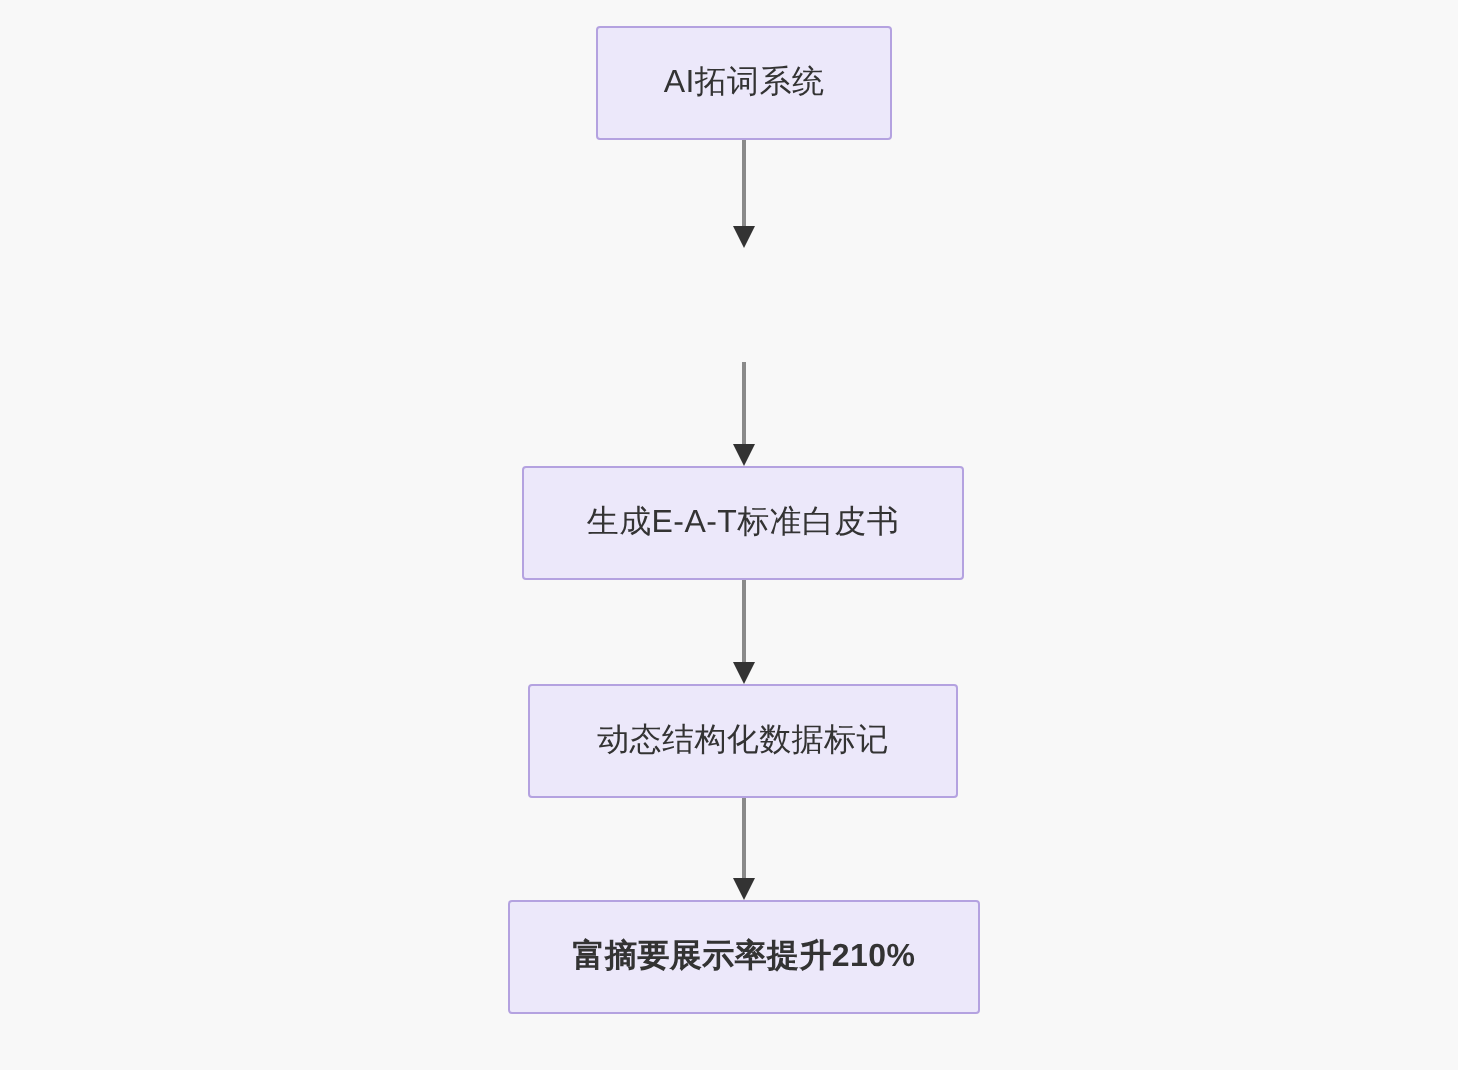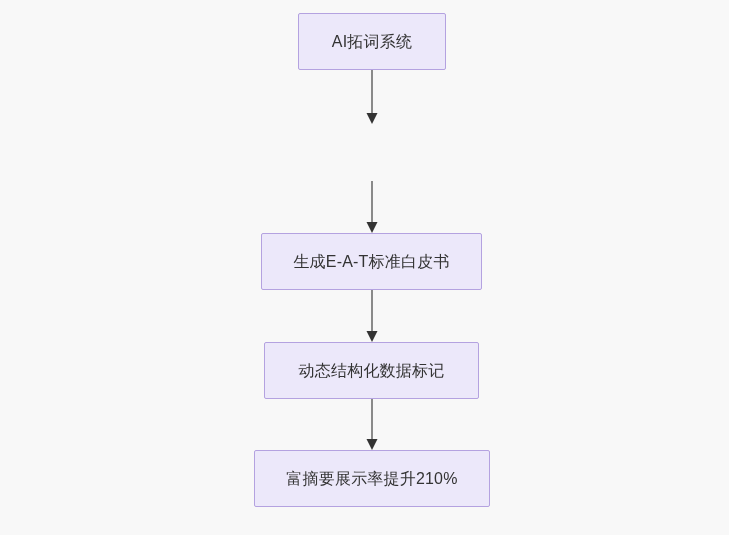--- a/index.html
+++ b/index.html
@@ -90,17 +90,17 @@
 
 
   <div class="node" style="left:261px; top:233px; width:221px; height:57px;">
     <span class="node-label">生成E-A-T标准白皮书</span>
   </div>
 
   <div class="node" style="left:264px; top:342px; width:215px; height:57px;">
     <span class="node-label">动态结构化数据标记</span>
   </div>
 
-  <div class="node" style="left:254px; top:450px; width:236px; height:57px;">
+  <div class="node" style="left:254px; top:450px; width:236px; height:57px;font-weight:bold;">
     <span class="node-label">富摘要展示率提升210%</span>
   </div>
 
 </div>
 
 </body></html>

